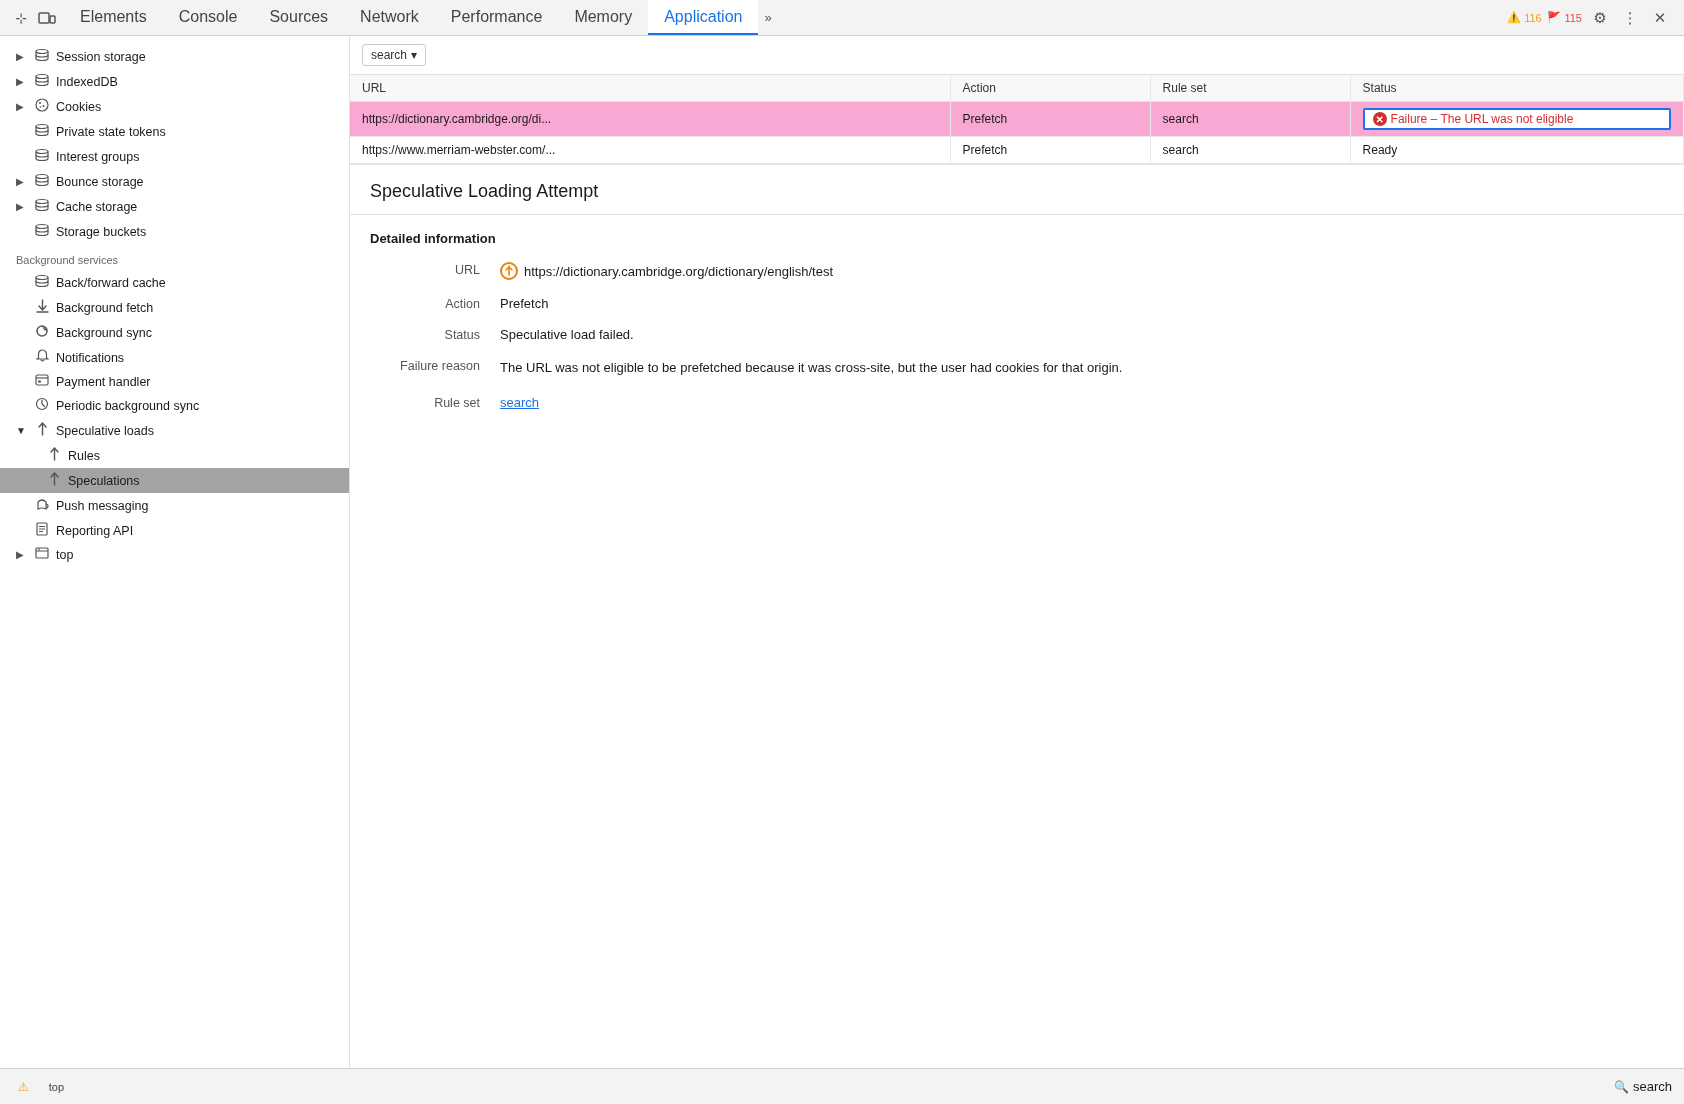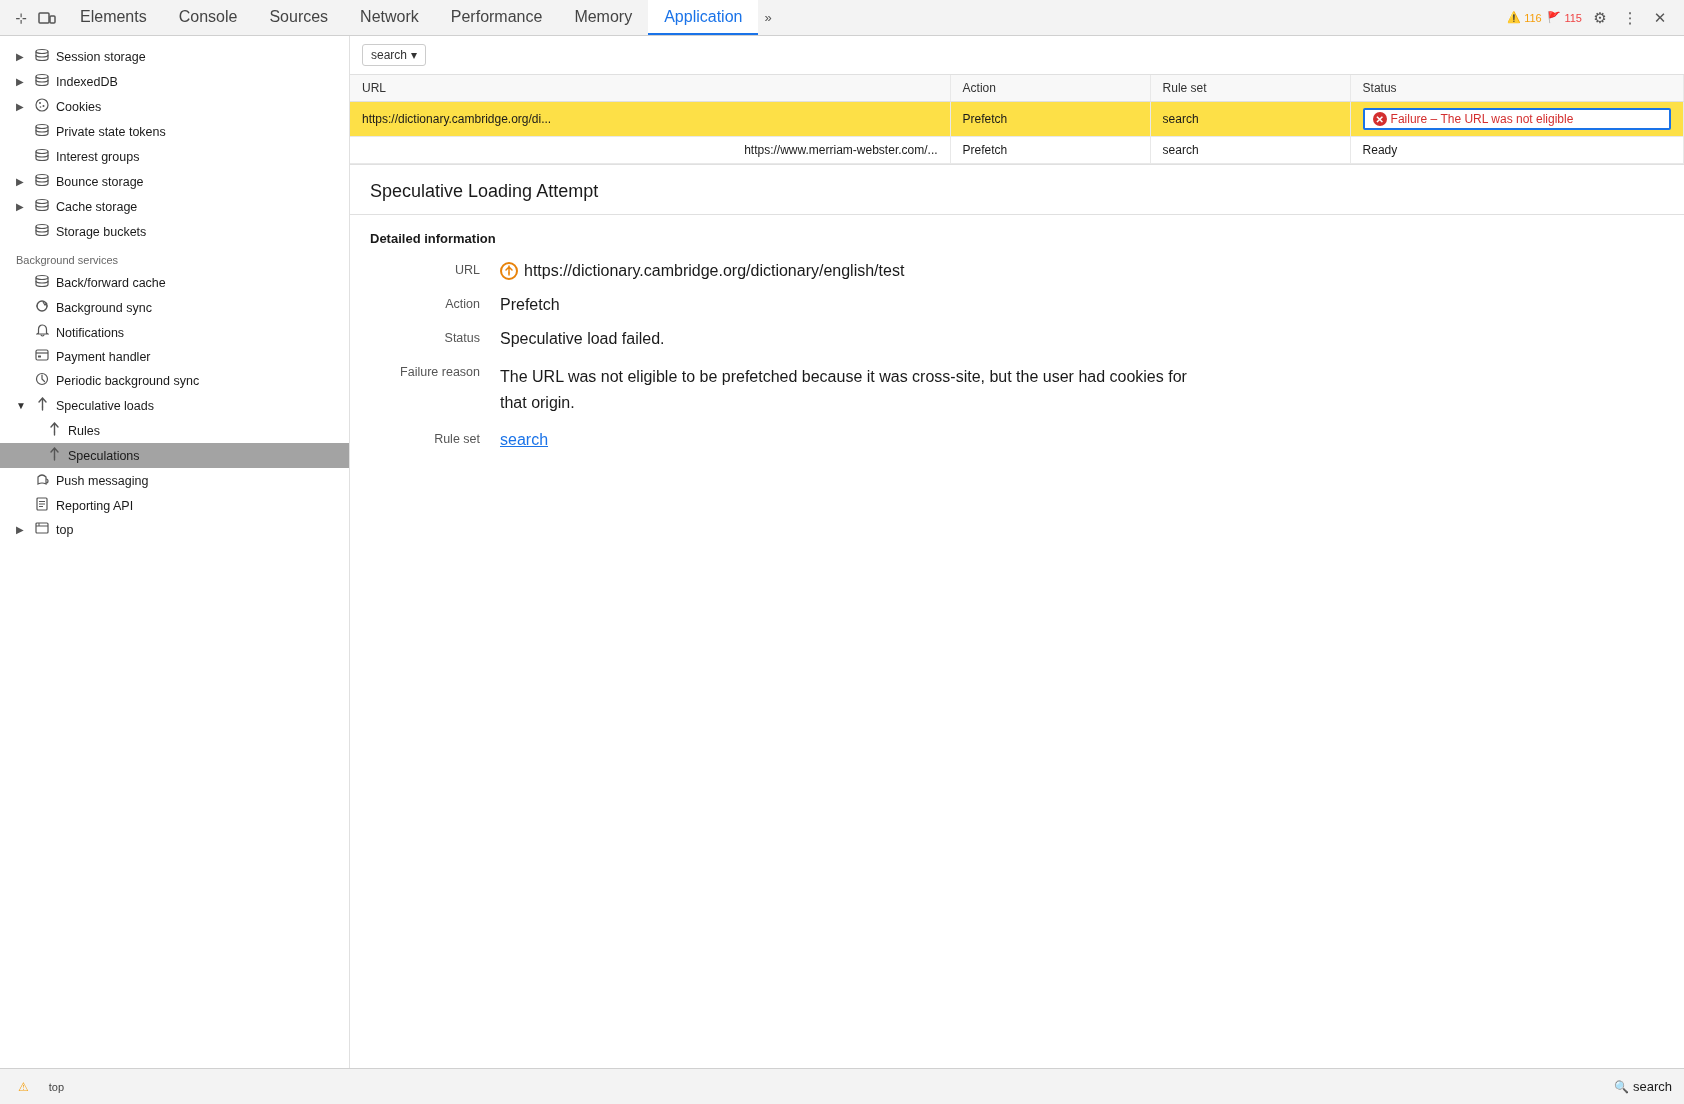--- a/index.html
+++ b/index.html
@@ -207,21 +207,21 @@
     }
     .data-table td {
       padding: 6px 12px;
       border-bottom: 1px solid #e8e8e8;
       border-right: 1px solid #e8e8e8;
       white-space: nowrap;
       overflow: hidden;
       text-overflow: ellipsis;
     }
     .data-table tr.selected td {
-      background: #fde047;
+      background: #f9a8d4;
     }
 
     
     .detail-panel {
       flex: 1;
       overflow-y: auto;
       padding: 0;
     }
     .detail-title {
       font-size: 18px;
@@ -248,21 +248,21 @@
       width: 130px;
       flex-shrink: 0;
       color: #555;
       font-size: 12.5px;
       padding-top: 1px;
       text-align: right;
       padding-right: 20px;
     }
     .detail-value {
       flex: 1;
-      font-size: 16px;
+      font-size: 13px;
       color: #1a1a1a;
       display: flex;
       align-items: center;
       gap: 6px;
     }
     .detail-value.failure-reason {
       max-width: 700px;
       line-height: 1.6;
     }
     .detail-link {
@@ -461,20 +461,30 @@
       <span class="sidebar-icon">
         <svg width="14" height="14" viewBox="0 0 14 14" fill="none">
             <ellipse cx="7" cy="3.5" rx="6" ry="2" stroke="#555" stroke-width="1.2" fill="none"></ellipse>
             <path d="M1 3.5v7c0 1.1 2.7 2 6 2s6-.9 6-2v-7" stroke="#555" stroke-width="1.2" fill="none"></path>
             <path d="M1 7c0 1.1 2.7 2 6 2s6-.9 6-2" stroke="#555" stroke-width="1.2" fill="none"></path>
           </svg>
       </span>
       <span>Back/forward cache</span>
     </div>
 
+    <div class="sidebar-item">
+      <span class="expand-arrow" style="opacity:0">▶</span>
+      <span class="sidebar-icon">
+        <svg width="13" height="14" viewBox="0 0 13 14" fill="none">
+          <path d="M6.5 1 L6.5 10 M3 7 L6.5 11 L10 7" stroke="#555" stroke-width="1.4" stroke-linecap="round" stroke-linejoin="round"></path>
+          <line x1="1" y1="13" x2="12" y2="13" stroke="#555" stroke-width="1.4" stroke-linecap="round"></line>
+        </svg>
+      </span>
+      <span>Background fetch</span>
+    </div>
 
     <div class="sidebar-item">
       <span class="expand-arrow" style="opacity:0">▶</span>
       <span class="sidebar-icon">
         <svg width="14" height="14" viewBox="0 0 14 14" fill="none">
           <path d="M2 7 A5 5 0 0 1 12 7" stroke="#555" stroke-width="1.4" stroke-linecap="round" fill="none"></path>
           <path d="M12 7 A5 5 0 0 1 2 7" stroke="#555" stroke-width="1.4" stroke-linecap="round" fill="none"></path>
           <polyline points="10,4 12,7 14,5" stroke="#555" stroke-width="1.2" fill="none" transform="translate(-2,-1)"></polyline>
         </svg>
       </span>
@@ -612,21 +622,21 @@
               <td>Prefetch</td>
               <td>search</td>
               <td>
       <div style="display:flex; align-items:center; gap:4px; border:2px solid #1a73e8; padding:2px 8px; border-radius:2px; background:#fff;">
         <span style="width:14px;height:14px;background:#d32f2f;border-radius:50%;display:inline-flex;align-items:center;justify-content:center;color:white;font-size:10px;font-weight:bold;flex-shrink:0;">✕</span>
         <span style="color:#d32f2f; font-size:12px;">Failure – The URL was not eligible</span>
       </div>
               </td>
             </tr>
             <tr>
-              <td style="max-width: 400px; overflow: hidden; text-overflow: ellipsis; text-align: right;">https://www.merriam-webster.com/...</td>
+              <td style="max-width: 400px; overflow: hidden; text-overflow: ellipsis;">https://www.merriam-webster.com/...</td>
               <td>Prefetch</td>
               <td>search</td>
               <td>Ready</td>
             </tr>
           </tbody>
       </table>
     </div>
 
     <div class="detail-panel">
       <div class="detail-title">Speculative Loading Attempt</div>

